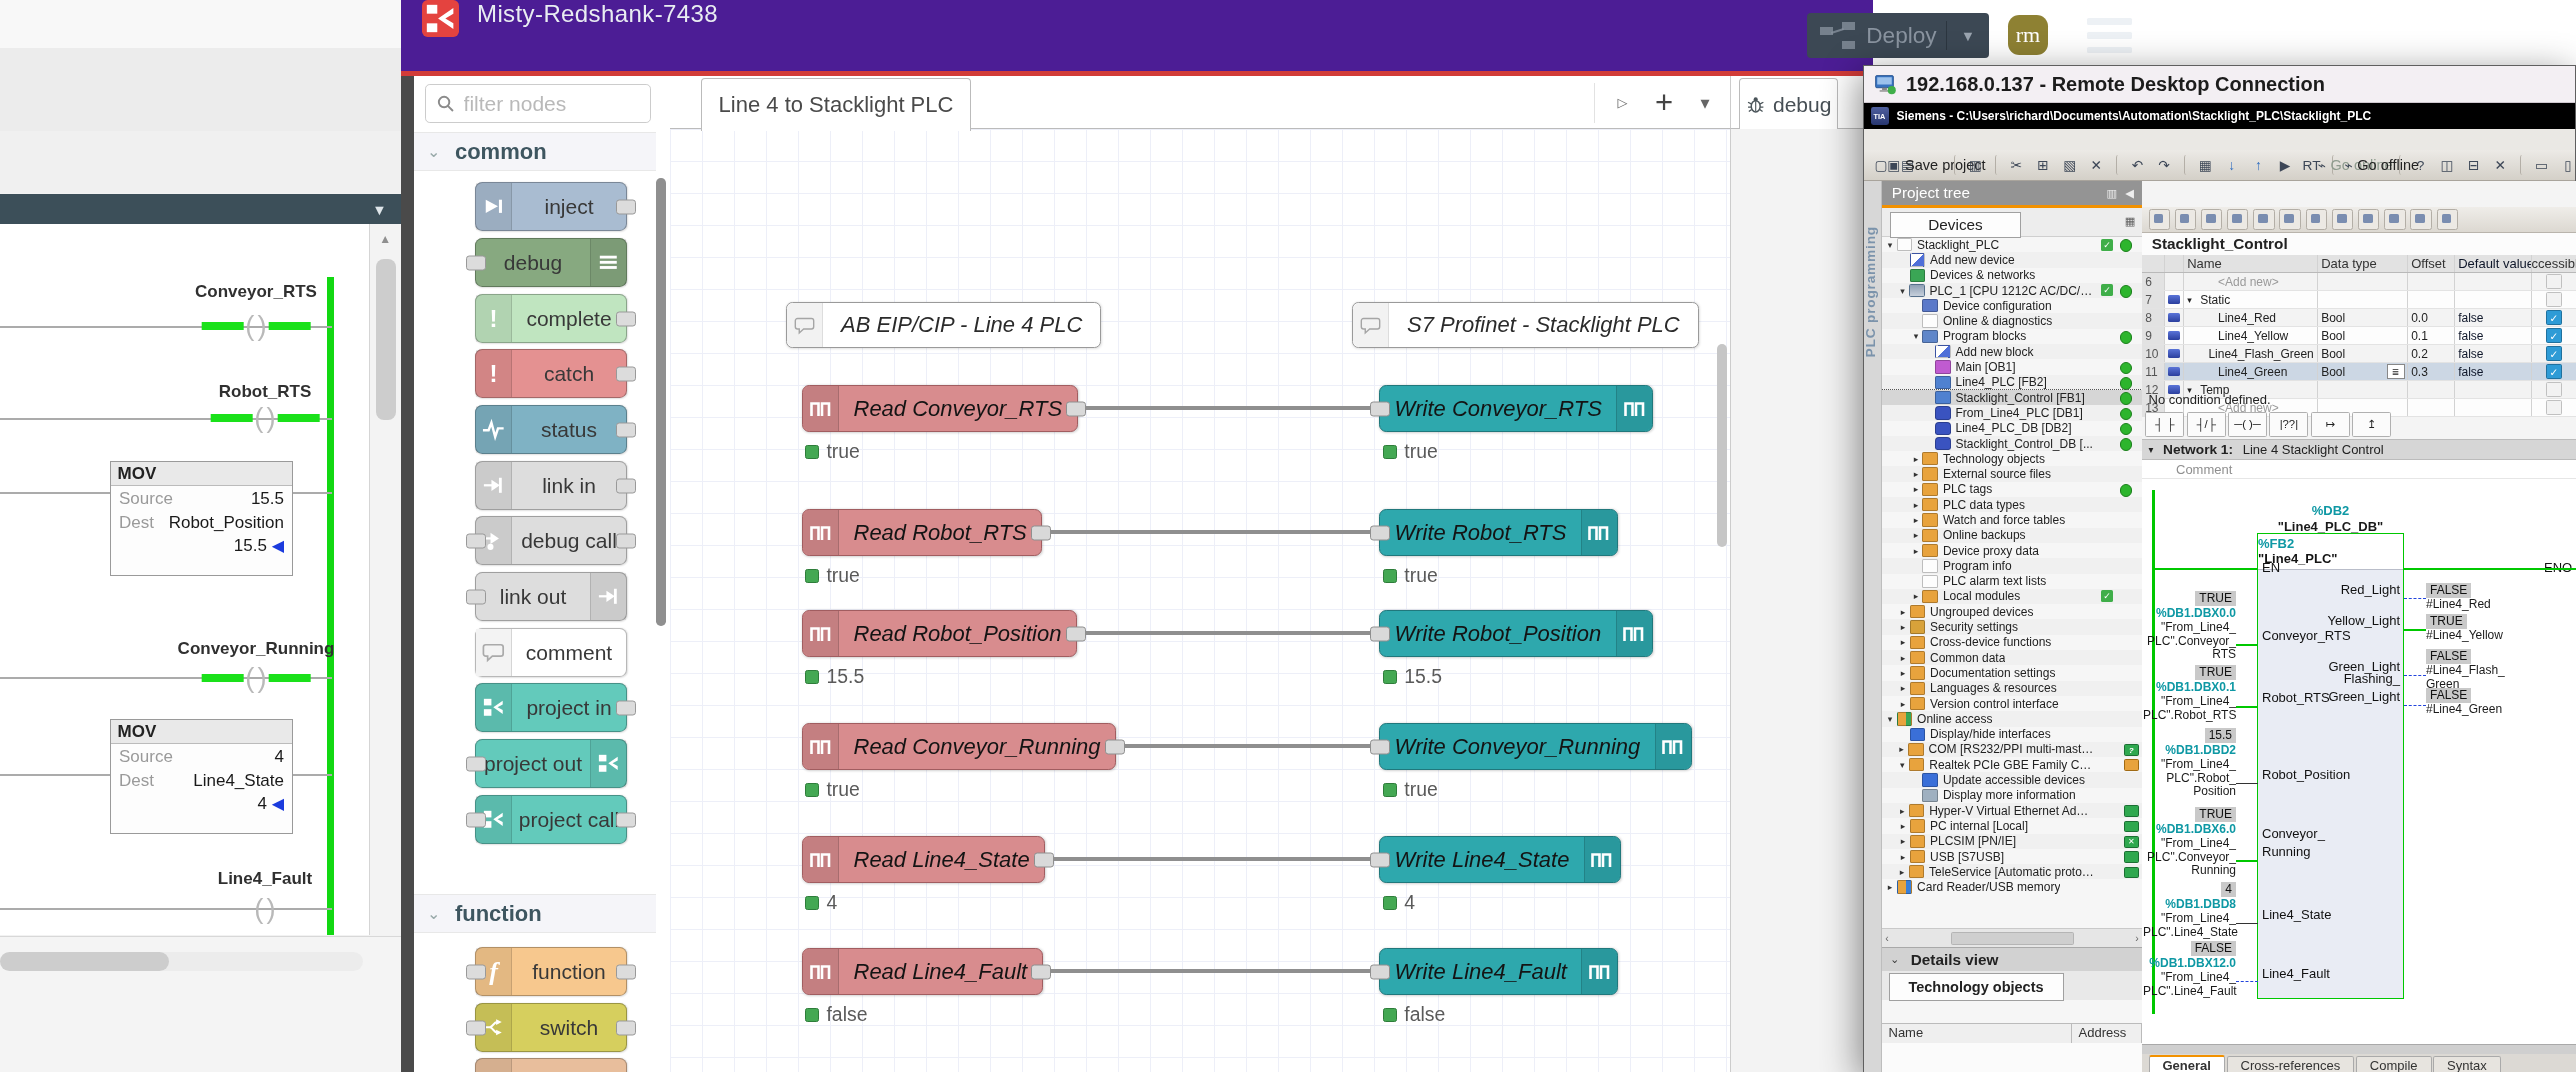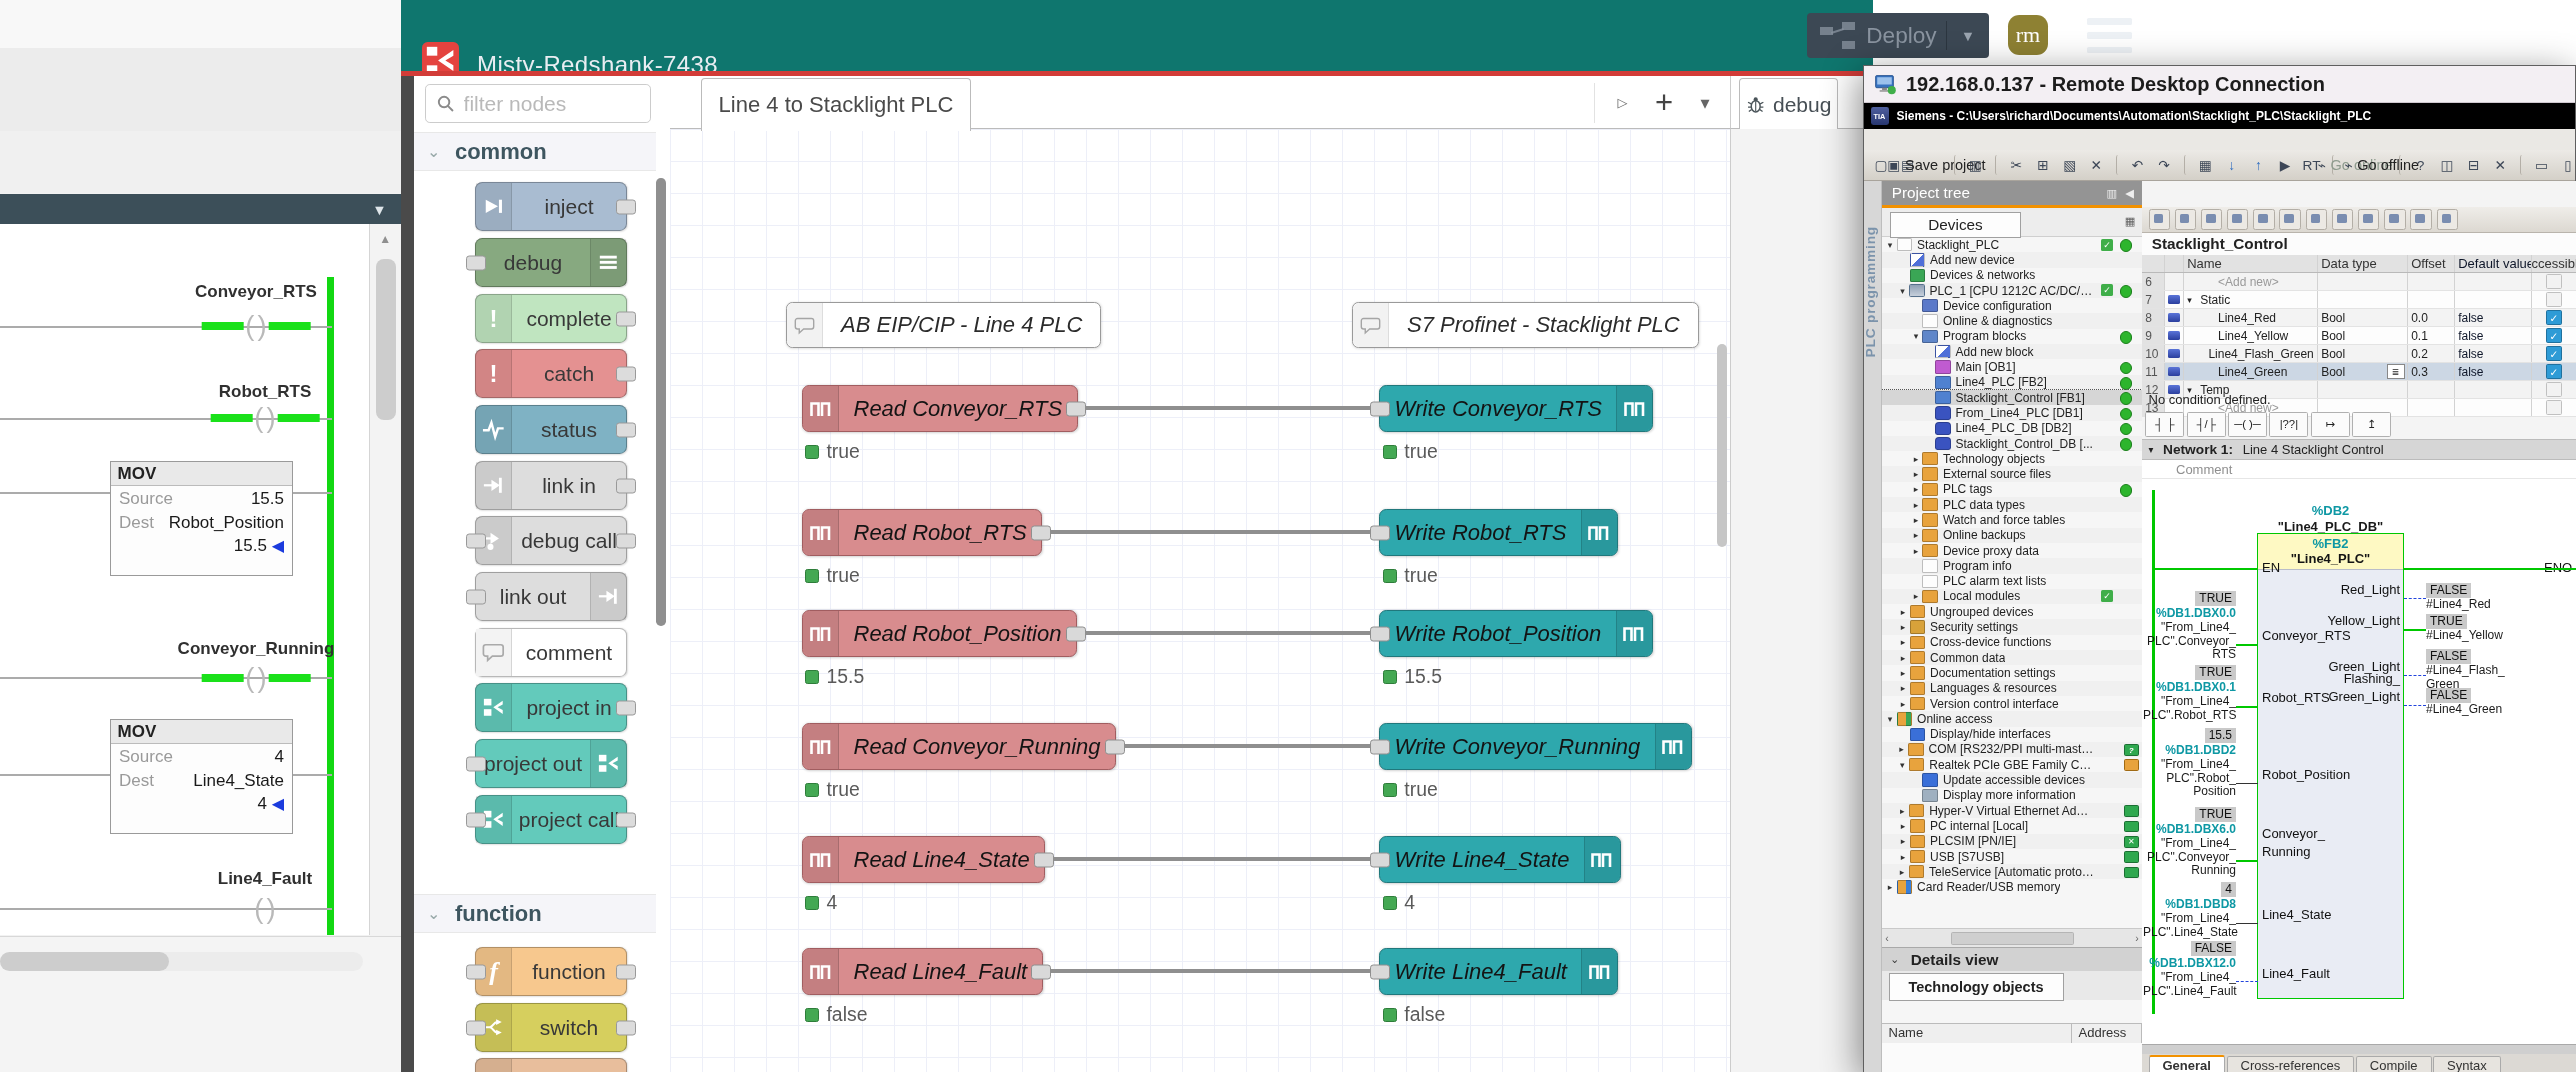--- a/index.html
+++ b/index.html
@@ -32,21 +32,21 @@
   .mv-arrow{color:#1b3bdd;font-size:16px}
   .lw-scrollcol{left:369px;top:224px;width:32px;height:711px;background:#f3f3f3;border-left:0.8px solid #d5d5d5}
   .lw-upbtn{left:3.2px;top:3.2px;width:24px;height:24px;color:#8f8f8f;font-size:12px;display:flex;align-items:center;justify-content:center}
   .lw-vthumb{left:5.6px;top:35px;width:20px;height:161px;background:#cdcdcd;border-radius:8px}
   .lw-bottom{left:0;top:936px;width:401px;height:137px;background:#f4f4f4;border-top:0.8px solid #d8d8d8}
   .lw-htrack{left:0;top:14.5px;width:363px;height:19.4px;background:#ececec;border-radius:9.7px}
   .lw-hthumb{left:0;top:14.5px;width:169px;height:19.4px;background:#cdcdcd;border-radius:9.7px}
 
   
   #nr-win{left:401px;top:0;width:1472px;height:1073px;background:#fff}
-  .nr-header{left:0;top:0;width:1472px;height:79px;background:#0f766e;display:flex;align-items:flex-end}
+  .nr-header{left:0;top:0;width:1472px;height:79px;background:#4c1d95;display:flex;align-items:flex-start}
   .nr-logo{margin-left:21px;width:37px;height:37px}
   .nr-title{margin-left:18px;font-size:24px;color:#e9edf2;letter-spacing:0.4px}
   .nr-redline{left:0;top:71px;width:1472px;height:4.8px;background:#d23c38}
   .nr-deploy{left:1406px;top:13px;width:182px;height:45px;background:#3c4854;border-radius:4px;display:flex;align-items:center;color:#8a94a0;font-size:22.6px}
   .nr-deploy .dp-ico{margin:0 11.3px 0 13px;position:relative;width:35px;height:24px}
   .dp-ico i{position:absolute;background:#8a94a0;opacity:.75}
   .dp-ico .r1{left:0;top:3.2px;width:13px;height:8px}
   .dp-ico .r2{right:0;top:-1.6px;width:13px;height:8px}
   .dp-ico .r3{right:0;bottom:-1.6px;width:13px;height:8px}
   .dp-ico .ln{left:11.3px;top:6.5px;width:13px;height:2.4px;transform:rotate(-18deg)}
@@ -225,21 +225,21 @@
   .rp-network .chev{font-size:9.7px}
   .rp-comment{left:0;top:279px;width:100%;height:19.4px;background:#fff;font-size:13px;color:#8f8f8f;display:flex;align-items:center;padding-left:34px;box-sizing:border-box;border-bottom:0.8px solid #e6e6e6}
 
   
   #ld{left:0;top:298px;width:435px;height:565px;background:#fff;overflow:hidden}
   .ld-rail{position:absolute;left:9.7px;top:11.3px;width:3.2px;height:524px;background:#00c800}
   .ld-dbl{position:absolute;left:108px;width:161px;text-align:center;font-size:13px;font-weight:700}
   .ld-dbl.t1{top:24px;color:#0e98a4}
   .ld-dbl.t2{top:40px;color:#1a1a1a}
   .ld-block{position:absolute;left:115px;top:54px;width:147px;height:466px;background:#e9ecf4;border:1.6px solid #00c800;box-sizing:border-box}
-  .ld-bhead{height:35px;background:#fef9c3;border-bottom:0.8px solid #b9bdc9;text-align:center;font-weight:700}
+  .ld-bhead{height:35px;background:#ffffff;border-bottom:0.8px solid #b9bdc9;text-align:left;font-weight:700}
   .ld-bhead .l1{color:#0e98a4;font-size:13px;padding-top:1.6px}
   .ld-bhead .l2{color:#141414;font-size:13px}
   .ld-en{position:absolute;left:4.8px;top:81px;font-size:13px;color:#111}
   .ld-eno{position:absolute;right:4.8px;top:81px;font-size:13px;color:#111}
   .ldw{position:absolute;height:0;border-top:2.4px solid #00c800}
   .ldw.w-black{border-top:1.6px solid #333}
   .ldw.w-blue-dash{border-top:1.6px dashed #2244dd}
   .ldw.inw{left:94px;width:22px}
   .ldw.outw{left:262px;width:22px}
   .ld-enw{position:absolute;left:13px;top:89px;width:102px;height:2.4px;background:#00c800}

